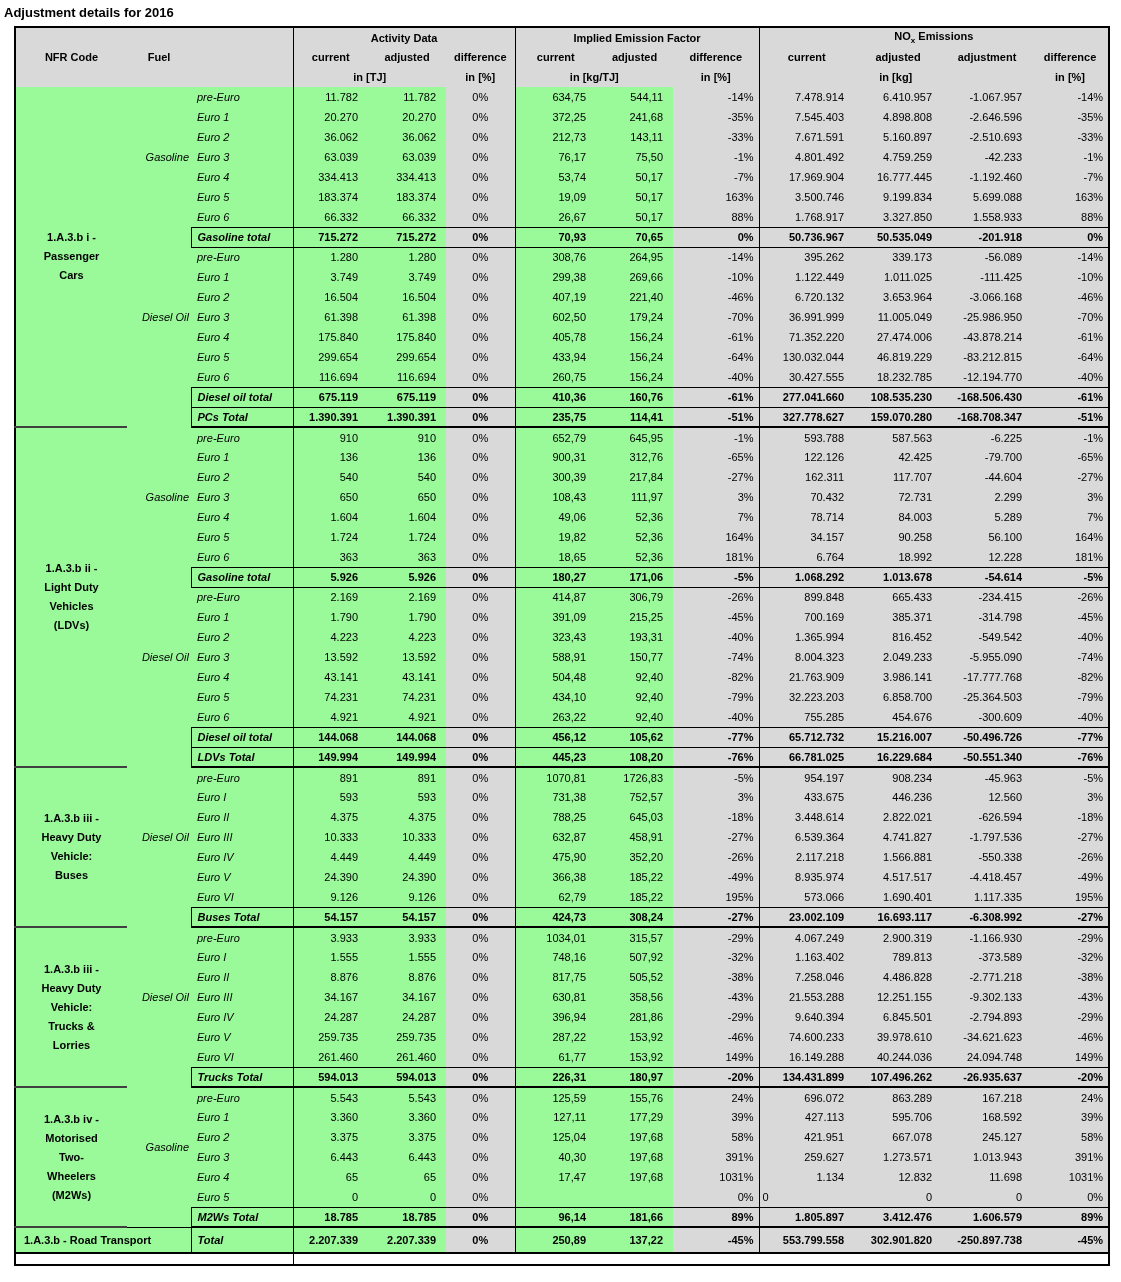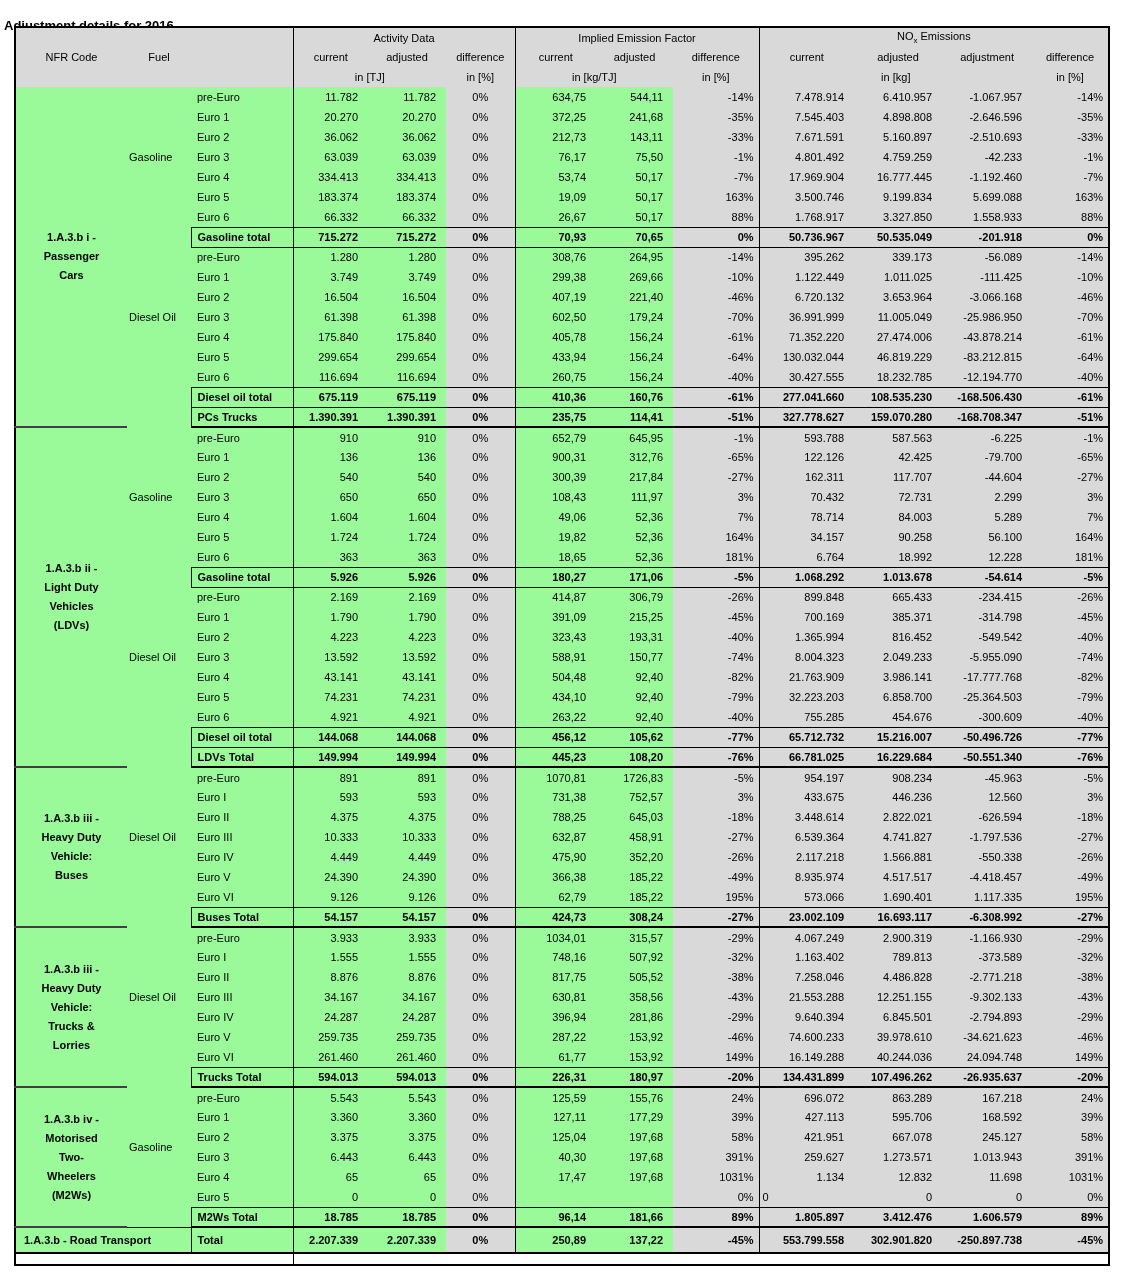--- a/index.html
+++ b/index.html
@@ -2,39 +2,39 @@
 <html><head>
 <meta charset="utf-8">
 <style>
   * { box-sizing: border-box; }
   html,body { margin:0; padding:0; background:#fff; }
   .page {
     position:relative; width:1121px; height:1282px; background:#ffffff;
     font-family:"Liberation Sans", sans-serif; color:#000;
   }
   .title {
-    position:absolute; left:4px; top:18px;
+    position:absolute; left:4px; top:5px;
     font-size:13px; font-weight:bold;
   }
   table.adj {
     position:absolute; left:14px; top:26px;
     border-collapse:collapse; table-layout:fixed;
     width:1094px; border:2px solid #000;
     font-size:11px;
   }
   td { height:20px; padding:0 2px; overflow:hidden; white-space:nowrap; vertical-align:middle; }
-  thead td { background:#d9d9d9; font-weight:normal; text-align:center; }
+  thead td { background:#d9d9d9; font-weight:bold; text-align:center; }
   .g  { background:#9afa9a; }
   .gr { background:#d9d9d9; }
   .vl { border-left:1px solid #000; }
   .num { text-align:right; padding-right:10px; }
   .pct { text-align:right; padding-right:5px; }
   .ctr { text-align:center; }
-  .cls { text-align:left; padding-left:6px; }
-  .fuel { text-align:left; }
+  .cls { text-align:left; padding-left:6px;font-style:italic; }
+  .fuel { text-align:right;font-style:italic; }
   .nfr { text-align:center; vertical-align:middle; font-weight:bold; line-height:19px; border-bottom:2px solid #404040; }
   .left { text-align:left; padding-left:3px; }
   tr.total td { font-weight:bold; border-top:1px solid #000; border-bottom:1px solid #000; }
   tr.total td.nob { border-top:none; border-bottom:none; }
   tr.total td.tl { border-left:1px solid #000; }
   tr.sec-end td { border-bottom:2px solid #000; }
   tr.grand td { height:26px; font-weight:bold; border-bottom:2px solid #000; }
   tr.grand td.nfr-road { text-align:left; padding-left:8px; }
   tr.spacer td { height:12px; background:#fff; border-bottom:none; }
   sub.nox-sub { font-size:8px; }
@@ -306,21 +306,21 @@
           <td class="num g vl">410,36</td>
           <td class="num g">160,76</td>
           <td class="pct gr">-61%</td>
           <td class="num gr vl">277.041.660</td>
           <td class="num gr">108.535.230</td>
           <td class="num gr">-168.506.430</td>
           <td class="pct gr">-61%</td>
         </tr>
         <tr class="total sec-end">
           <td class="g nob"></td>
-          <td class="cls g tl">PCs Trucks</td>
+          <td class="cls g tl">PCs Total</td>
           <td class="num g vl">1.390.391</td>
           <td class="num g">1.390.391</td>
           <td class="ctr gr">0%</td>
           <td class="num g vl">235,75</td>
           <td class="num g">114,41</td>
           <td class="pct gr">-51%</td>
           <td class="num gr vl">327.778.627</td>
           <td class="num gr">159.070.280</td>
           <td class="num gr">-168.708.347</td>
           <td class="pct gr">-51%</td>

